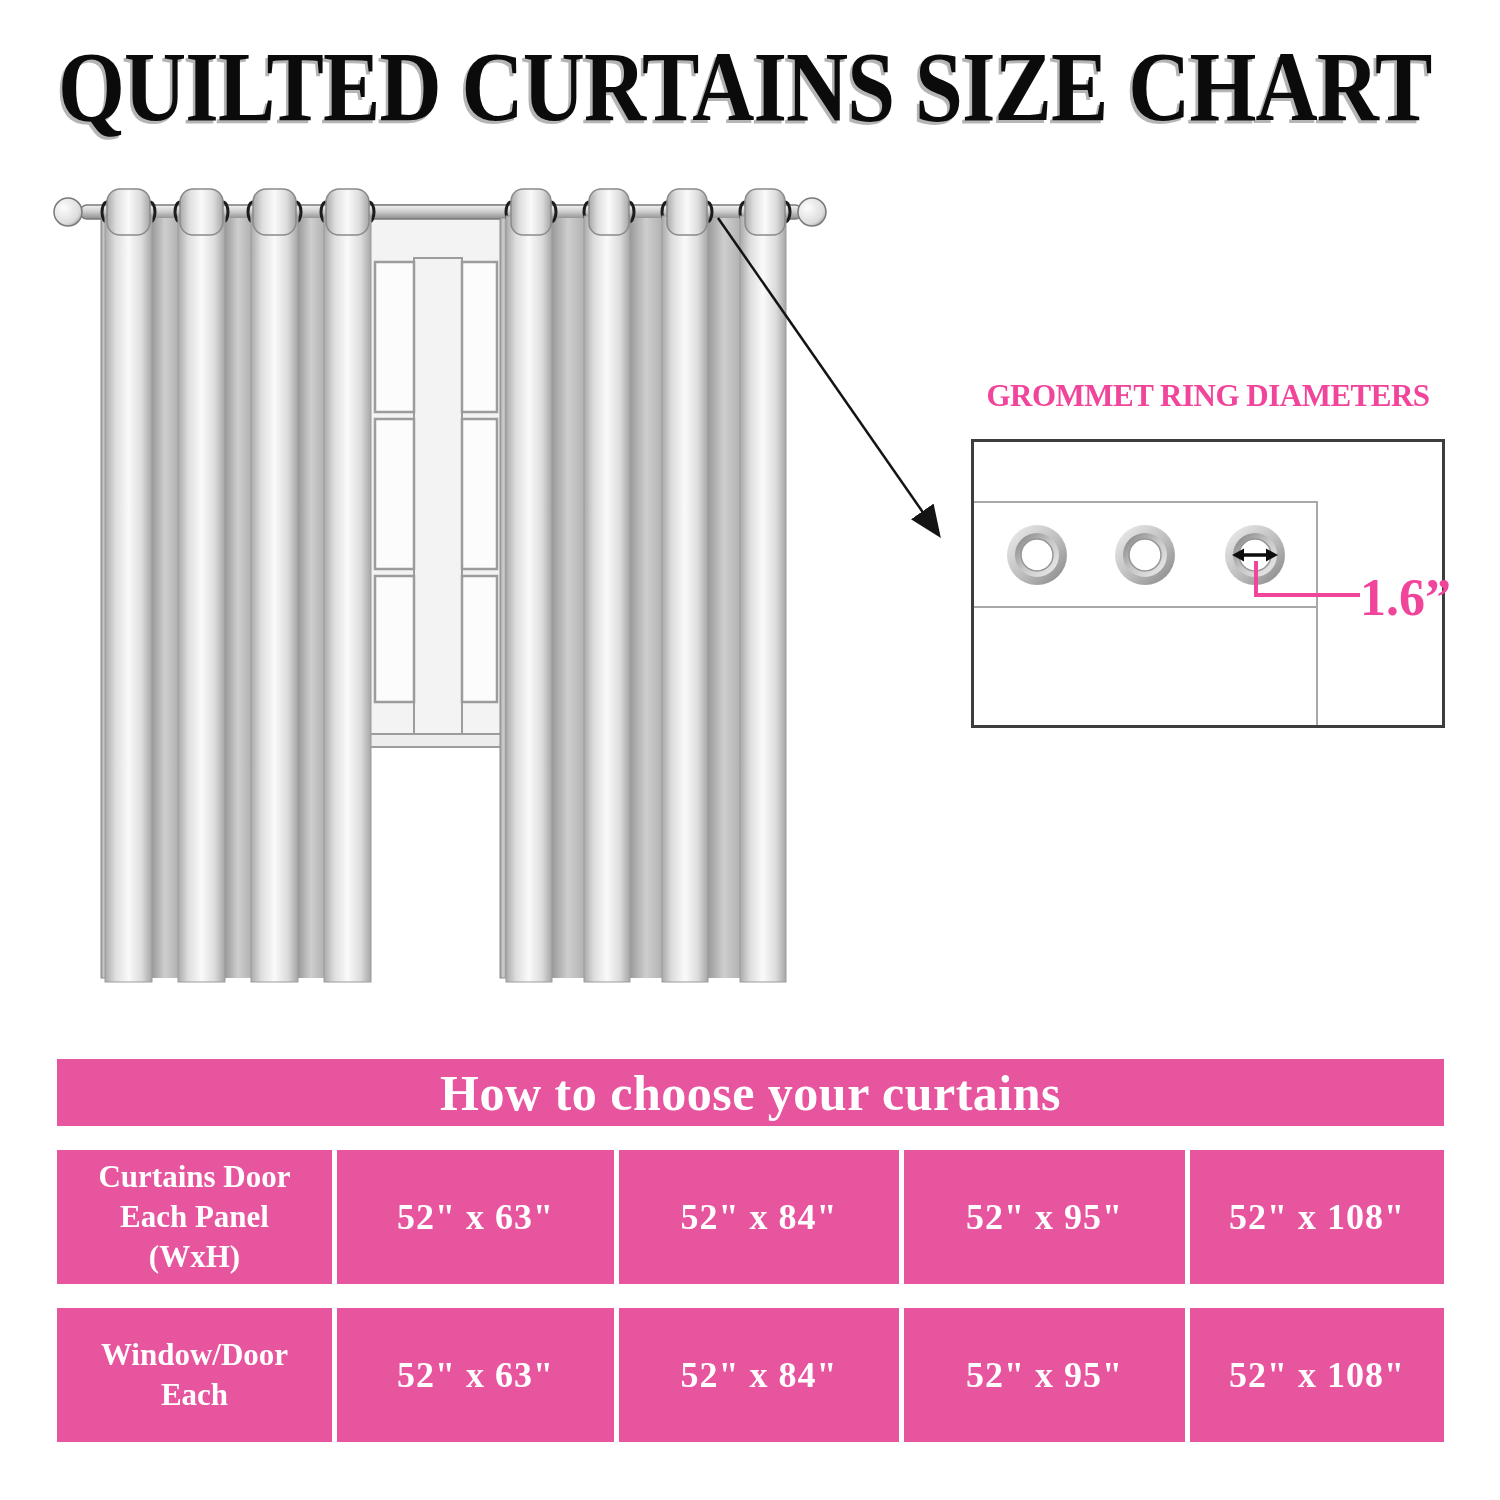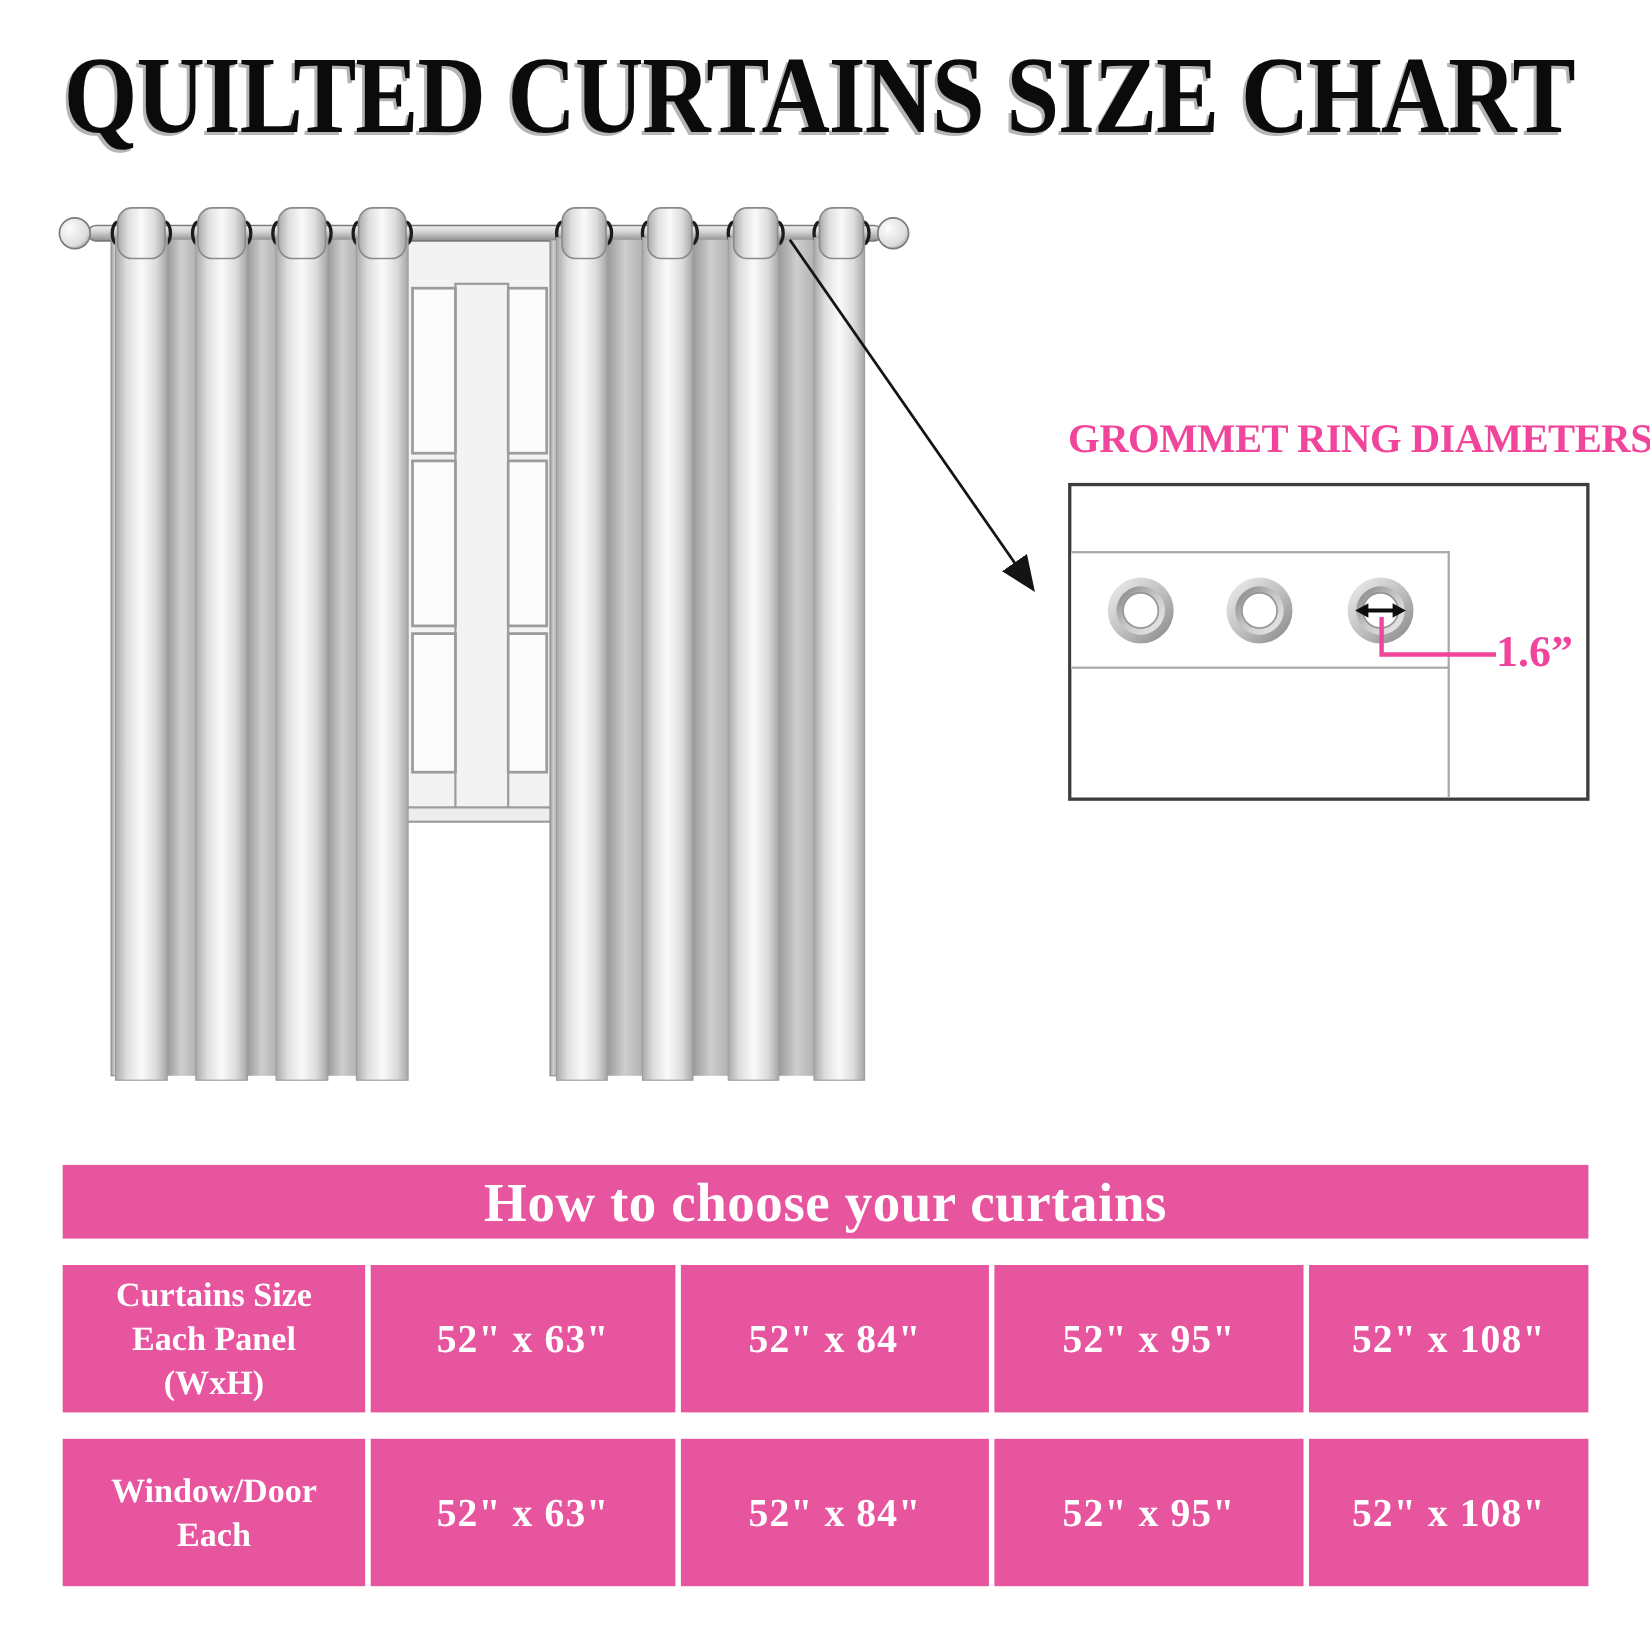--- a/index.html
+++ b/index.html
@@ -12,30 +12,30 @@
   .title span{display:inline-block;white-space:nowrap;font-size:100px;line-height:1.05;
       font-weight:700;letter-spacing:-1px;color:#0b0b0b;
       transform:scaleX(0.86);transform-origin:0 0;
       text-shadow:-3px 3px 0 rgba(90,90,90,0.45);}
 
   
   .illustration{position:absolute;left:0;top:0;width:1500px;height:1500px;pointer-events:none;}
 
   
   .diagram-heading{position:absolute;left:971px;top:378px;width:474px;text-align:center;
-      font-size:37px;font-weight:700;letter-spacing:-0.5px;white-space:nowrap;color:#f0459b;}
+      font-size:31px;font-weight:700;letter-spacing:-0.5px;white-space:nowrap;color:#f0459b;}
   .diagram-box{position:absolute;left:971px;top:439px;width:474px;height:289px;
       box-sizing:border-box;border:3px solid #3d3d3d;background:#ffffff;}
   .diagram-box *{box-sizing:border-box;}
   .band{position:absolute;left:0;top:59px;width:344px;height:107px;
       border-top:2px solid #a8a8a8;border-bottom:2px solid #a8a8a8;border-right:2px solid #a8a8a8;
       background:#ffffff;}
   .band-line{position:absolute;left:342px;top:166px;width:2px;height:117px;background:#a8a8a8;}
   .rings-svg{position:absolute;left:0;top:0;width:468px;height:283px;}
-  .measure-label{position:absolute;left:386px;top:130px;font-size:40px;font-weight:700;
+  .measure-label{position:absolute;left:386px;top:130px;font-size:52px;font-weight:700;
       line-height:1;white-space:nowrap;color:#f0459b;}
 
   
   .size-table{position:absolute;left:57px;top:1040px;display:grid;
       grid-template-columns:275px 277px 280px 281px 254px;
       grid-template-rows:86px 153px 153px;gap:5px;color:#ffffff;}
   .size-table > div{background:#e7559f;display:flex;align-items:center;justify-content:center;
       text-align:center;box-sizing:border-box;margin-top:19px;}
   .table-header{grid-column:1 / 6;font-size:50px;font-weight:600;letter-spacing:0.5px;}
   .row-label{font-size:31px;font-weight:600;line-height:1.28;padding:0 22px;}
@@ -208,21 +208,21 @@
 
       <polyline points="282,119 282,153 386,153" fill="none" stroke="#f0459b" stroke-width="4"></polyline>
     </svg>
 
     <div class="measure-label">1.6”</div>
   </div>
 
   <div class="size-table">
     <div class="table-header">How to choose your curtains</div>
 
-    <div class="row-label">Curtains Size Each Panel (WxH)</div>
+    <div class="row-label">Curtains Door Each Panel (WxH)</div>
     <div class="size-cell">52" x 63"</div>
     <div class="size-cell">52" x 84"</div>
     <div class="size-cell">52" x 95"</div>
     <div class="size-cell">52" x 108"</div>
 
     <div class="row-label">Window/Door Each</div>
     <div class="size-cell">52" x 63"</div>
     <div class="size-cell">52" x 84"</div>
     <div class="size-cell">52" x 95"</div>
     <div class="size-cell">52" x 108"</div>

